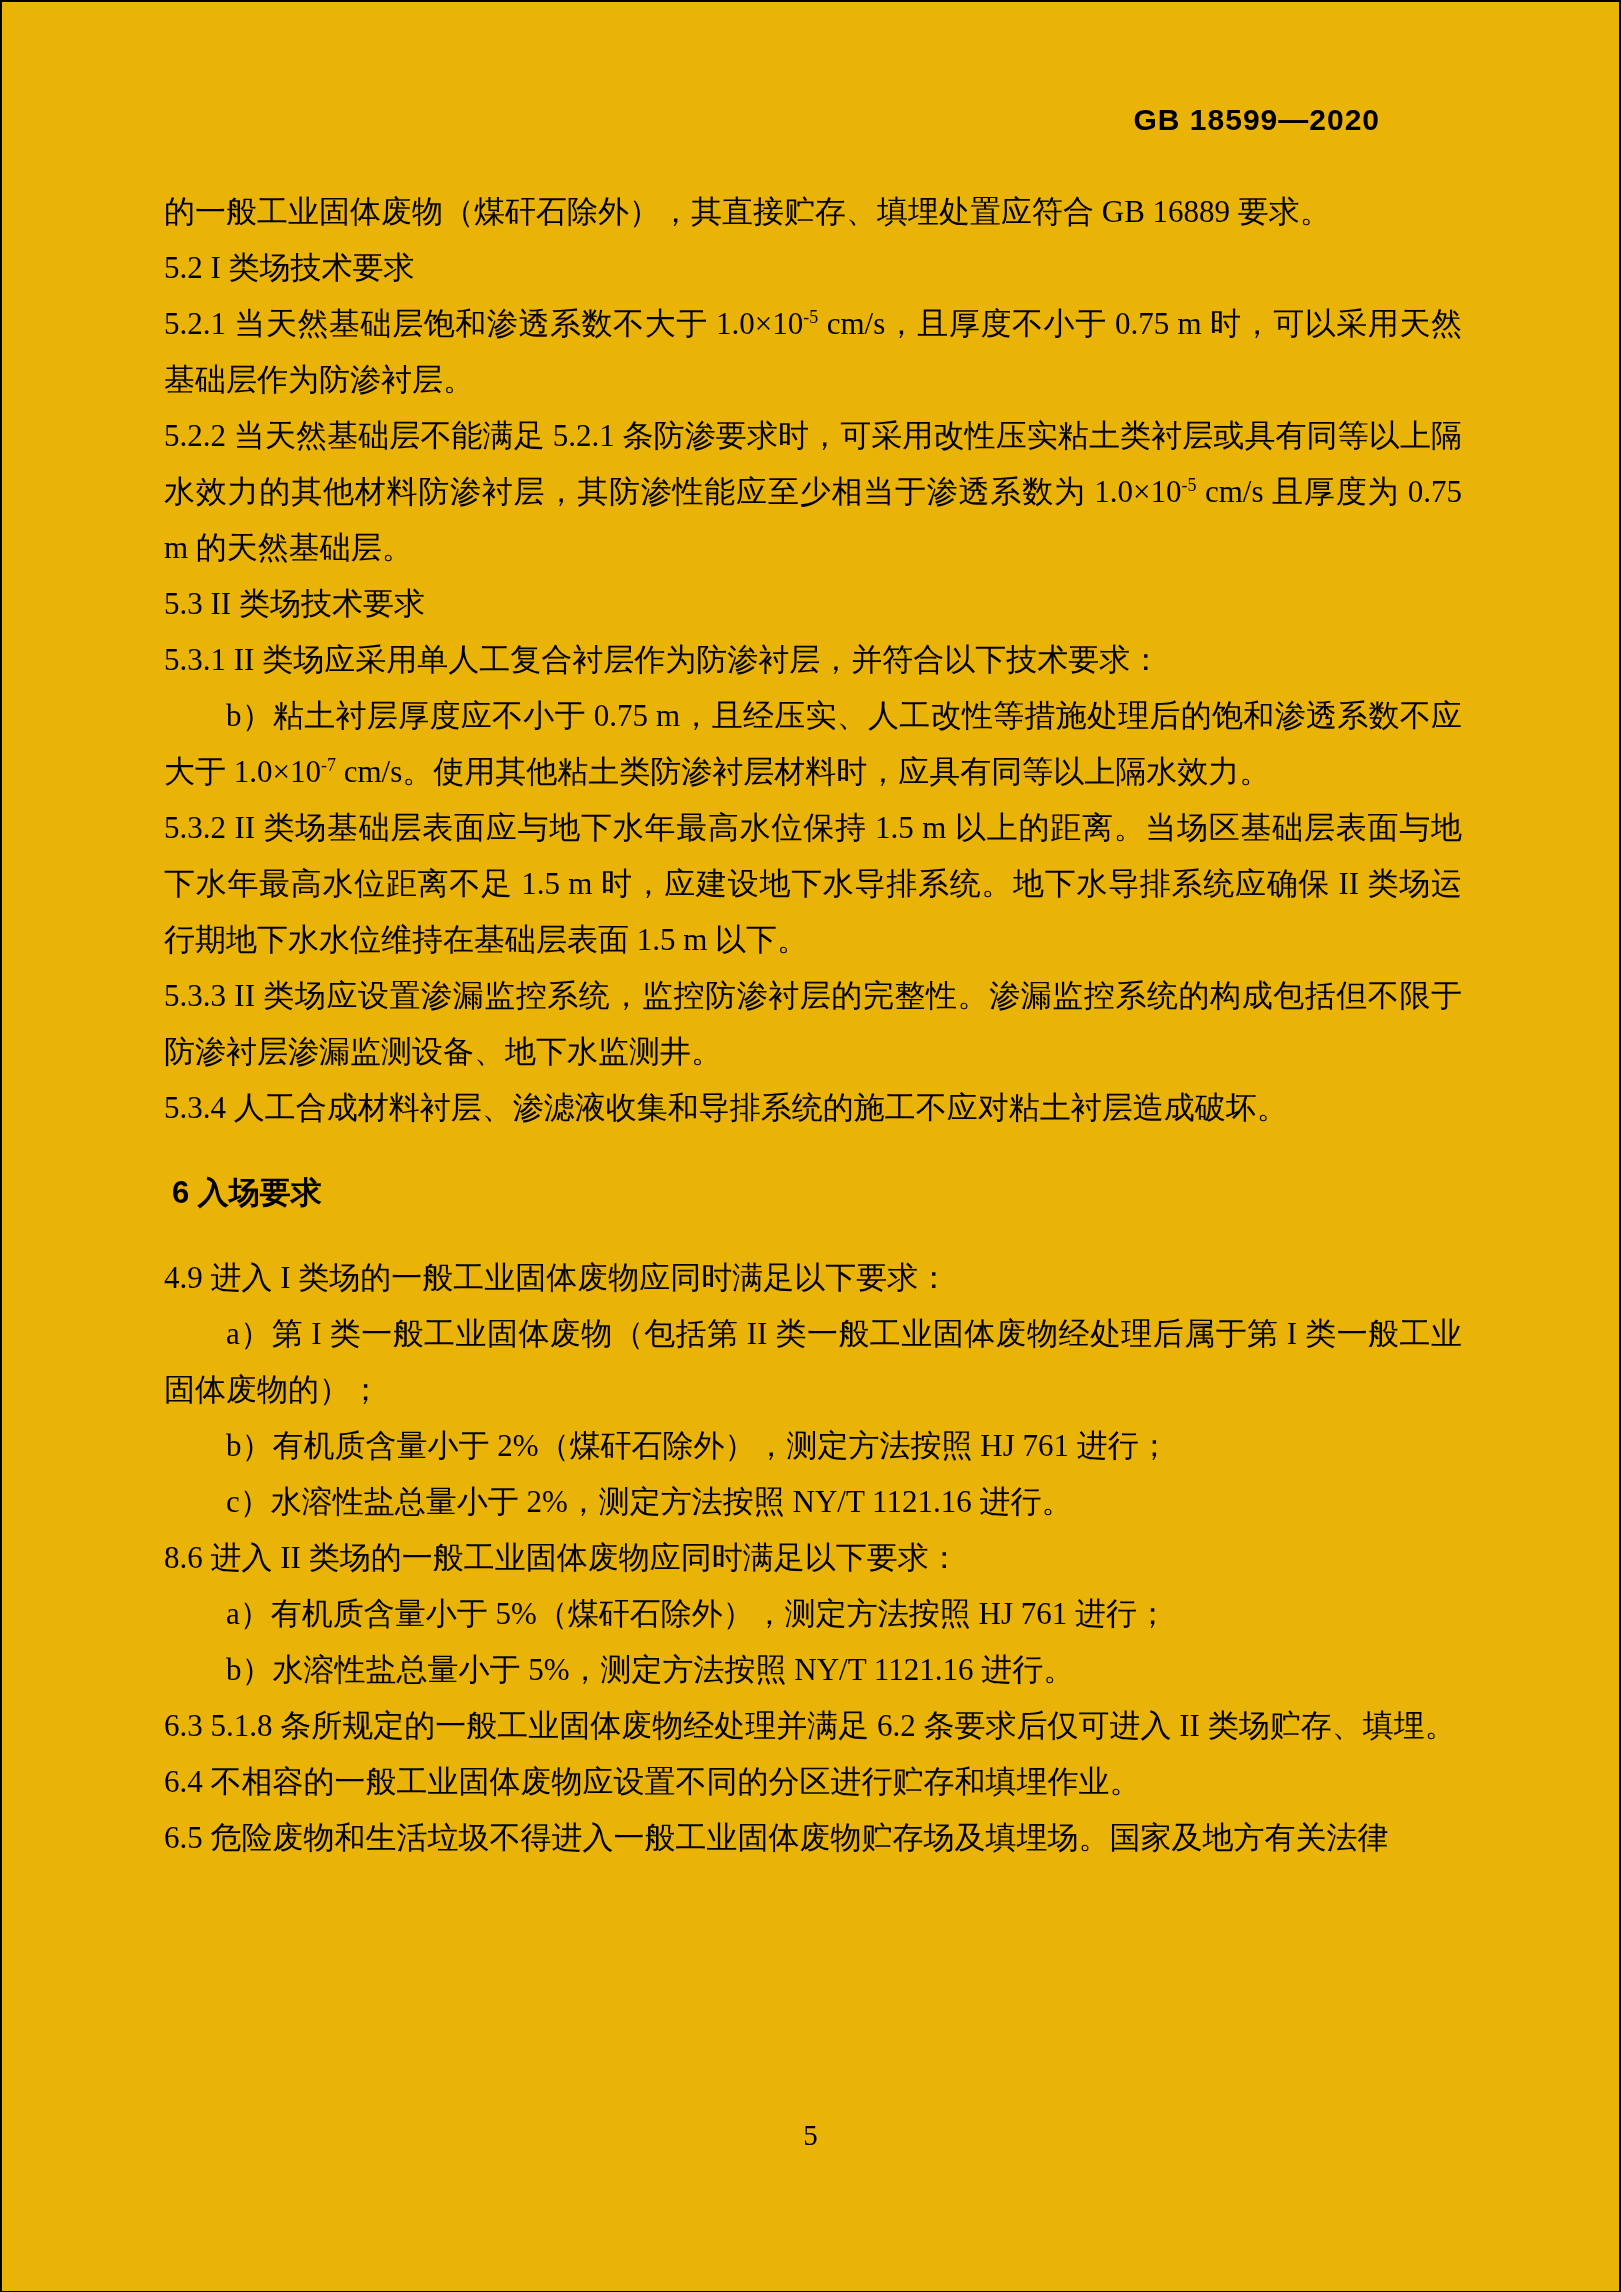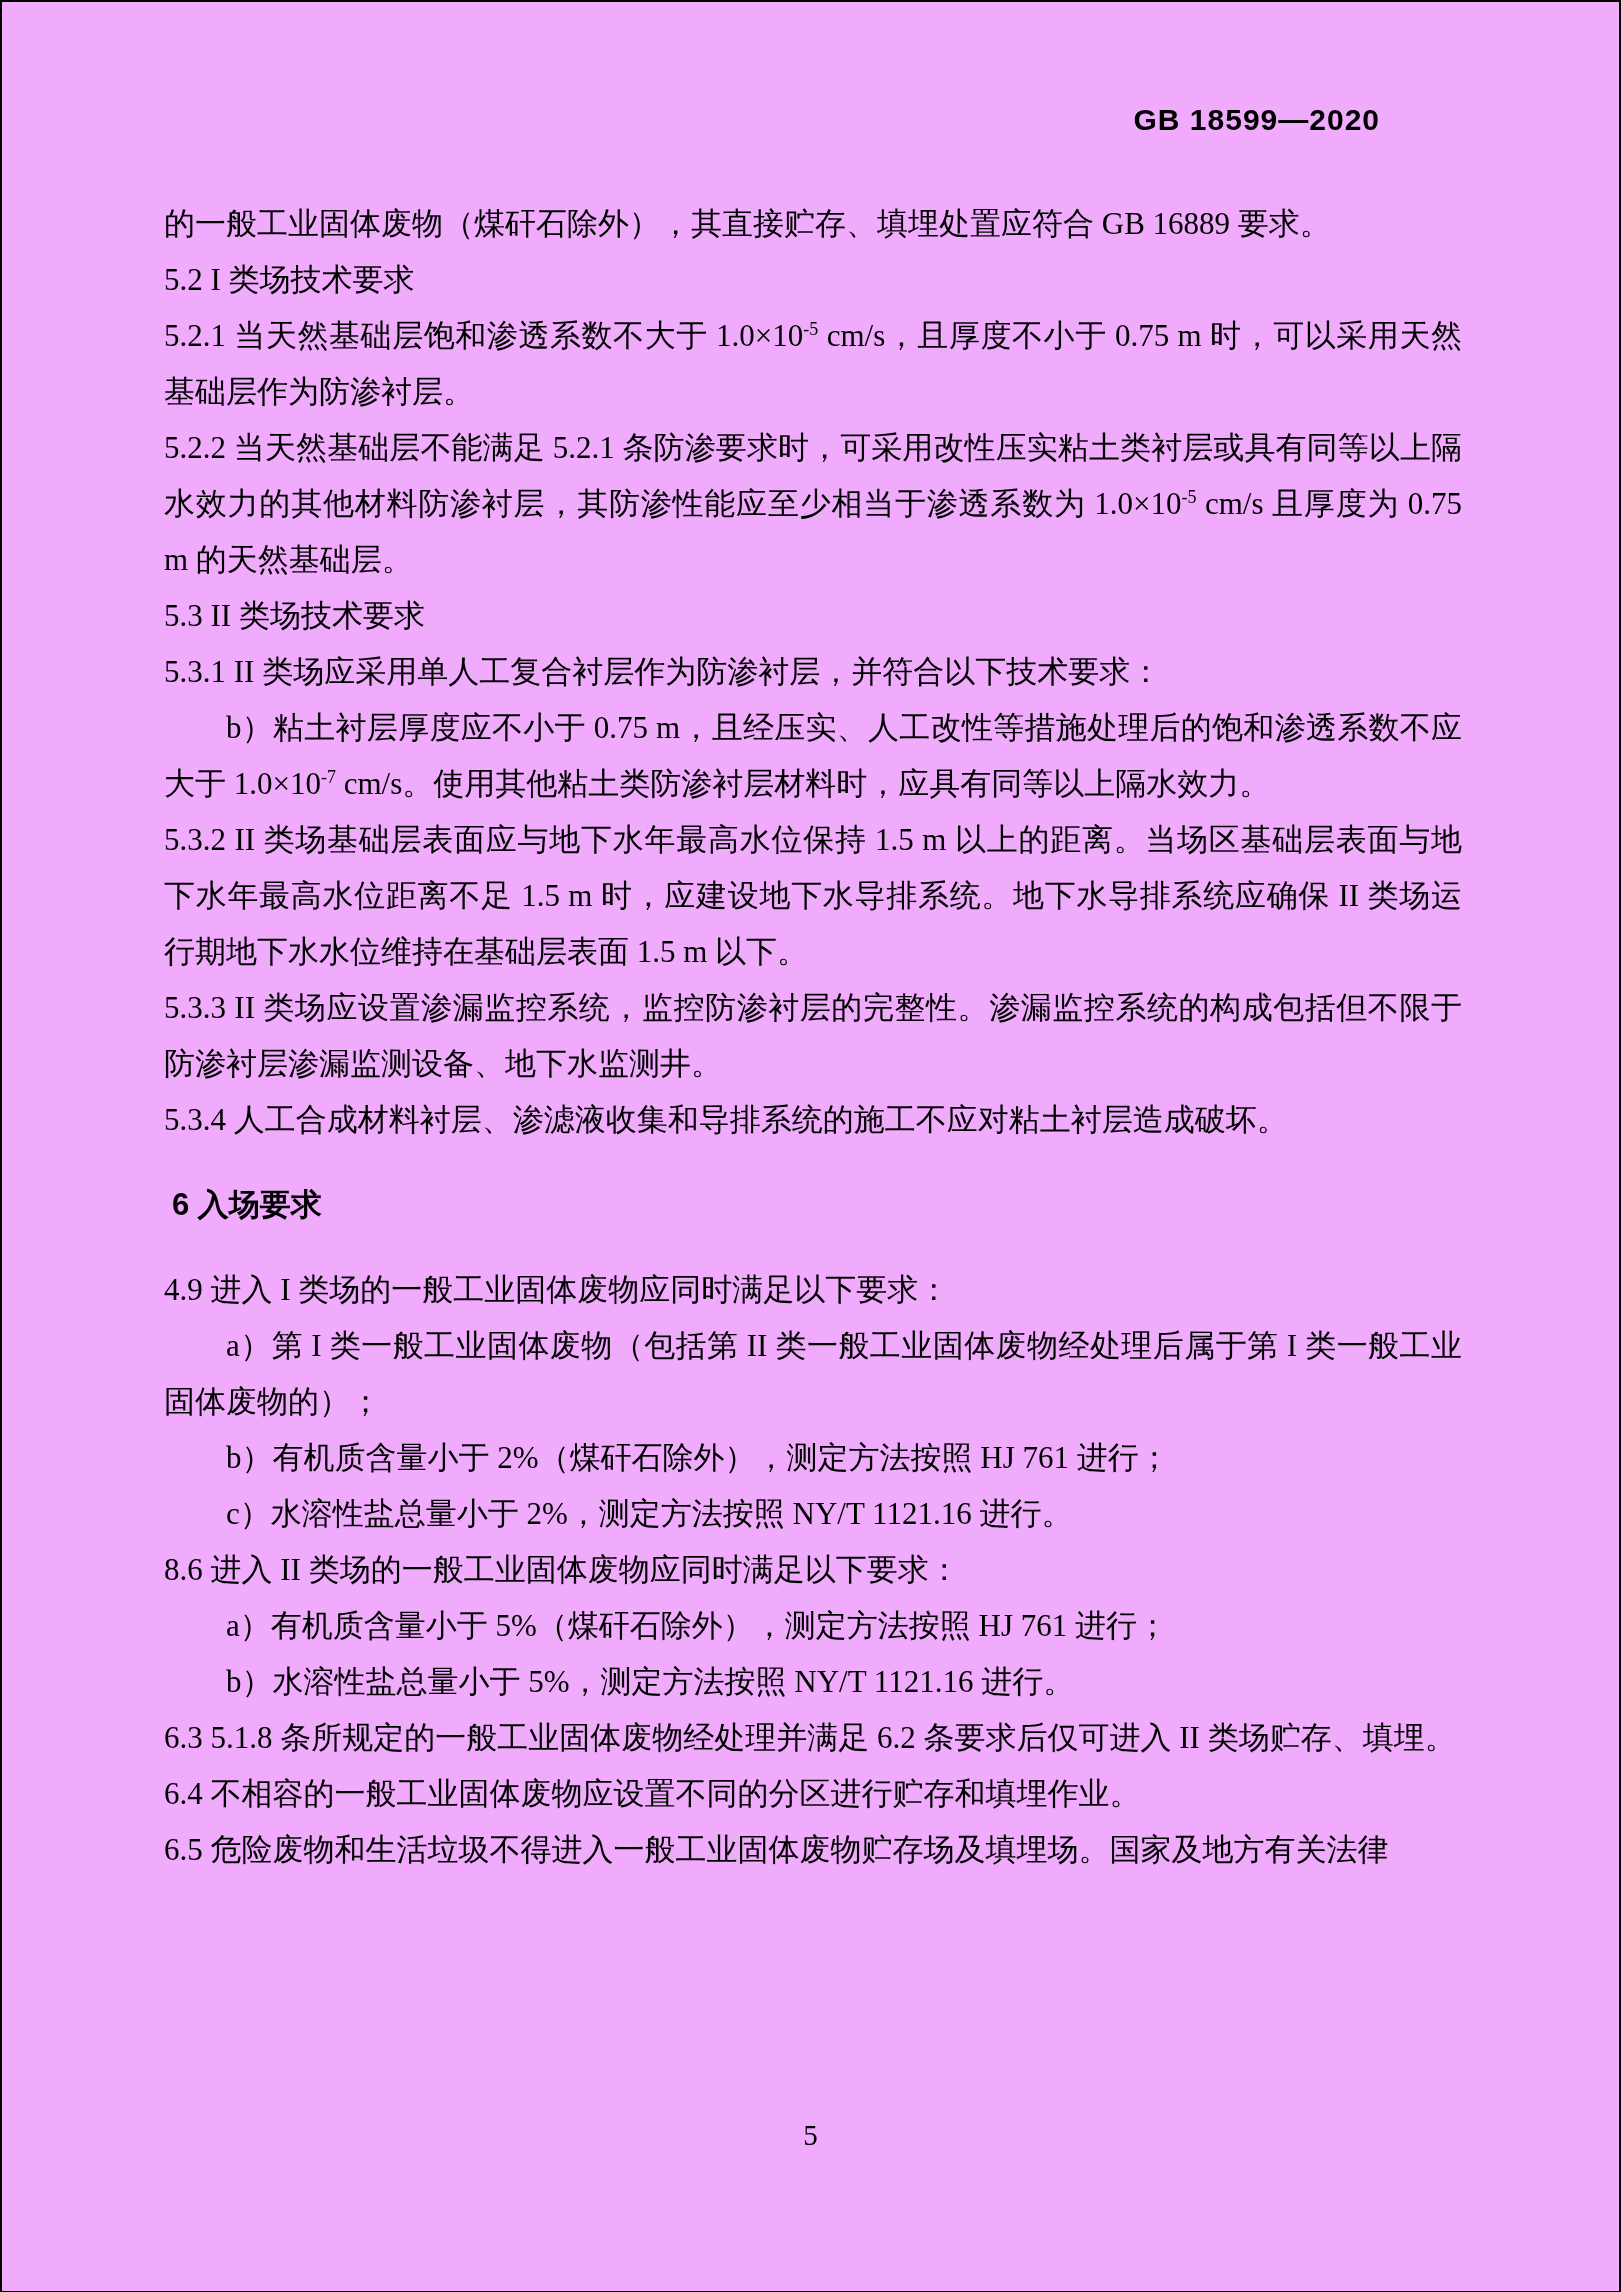--- a/index.html
+++ b/index.html
@@ -5,41 +5,41 @@
   html, body {
     margin: 0;
     padding: 0;
     background: #e8e8e8;
   }
   .page {
     position: relative;
     width: 1621px;
     height: 2293px;
     margin: 0 auto;
-    background: #f0abfc;
+    background: #eab308;
     border: 2px solid #000000;
     box-sizing: border-box;
     overflow: hidden;
     font-family: "Liberation Serif", "DejaVu Serif", serif;
     color: #000000;
   }
   .page-header {
     position: absolute;
     top: 101px;
     right: 239px;
     font-family: "Liberation Sans", "DejaVu Sans", sans-serif;
     font-weight: bold;
     font-size: 30px;
     letter-spacing: 1px;
     white-space: nowrap;
   }
   .doc-body {
     position: absolute;
     left: 162px;
-    top: 194px;
+    top: 182px;
     width: 1298px;
   }
   .doc-body p {
     margin: 0;
     padding: 0;
     font-size: 31px;
     line-height: 56px;
     text-align: justify;
   }
   .doc-body p.list-item {

